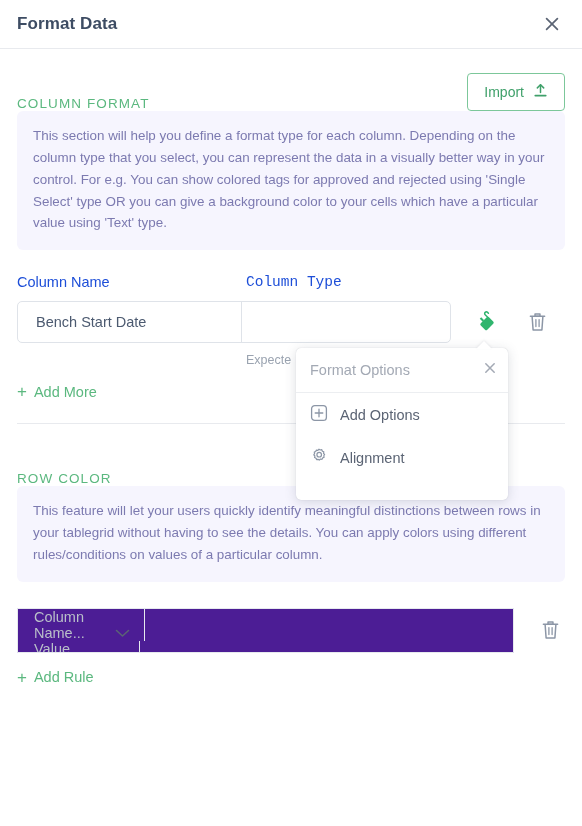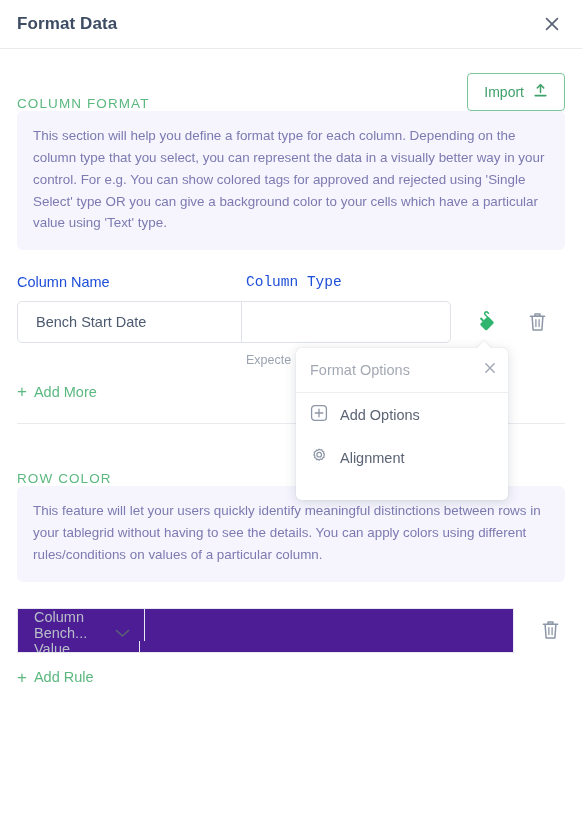--- a/index.html
+++ b/index.html
@@ -314,21 +314,21 @@
     <div class="section-head">
       <div class="section-title">ROW COLOR</div>
     </div>
 
     <div class="info-box">This feature will let your users quickly identify meaningful distinctions between rows in your tablegrid without having to see the details. You can apply colors using different rules/conditions on values of a particular column.</div>
 
     <div class="rule-row">
       <div class="rule-group">
         <div class="rule-cell rc-column">Column</div>
         <div class="rule-cell rc-oper">
-          <span>Bench...</span>
+          <span>Name...</span>
           <span>
             <svg width="15" height="9" viewBox="0 0 15 9" aria-hidden="true">
               <path d="M1.5 1.5 L7.5 7 L13.5 1.5" fill="none" stroke="#5b6474" stroke-width="1.5" stroke-linecap="round" stroke-linejoin="round"></path>
             </svg>
           </span>
         </div>
         <div class="rule-cell rc-value">Value</div>
         <div class="rule-cell rc-color">
           <span class="swatch">
             <span>

